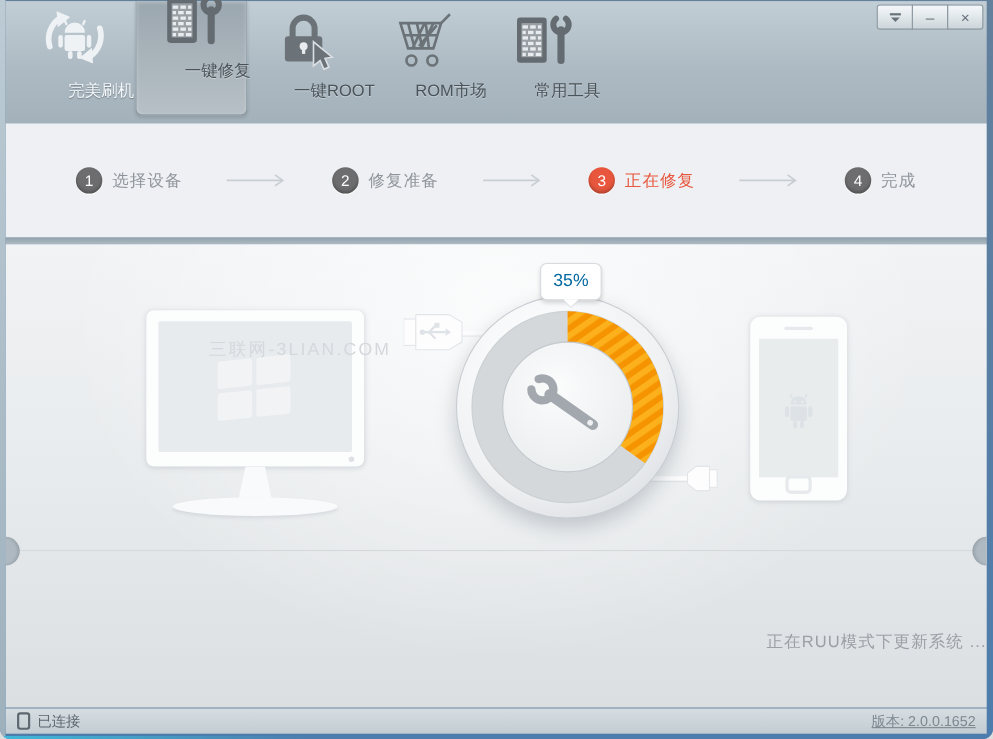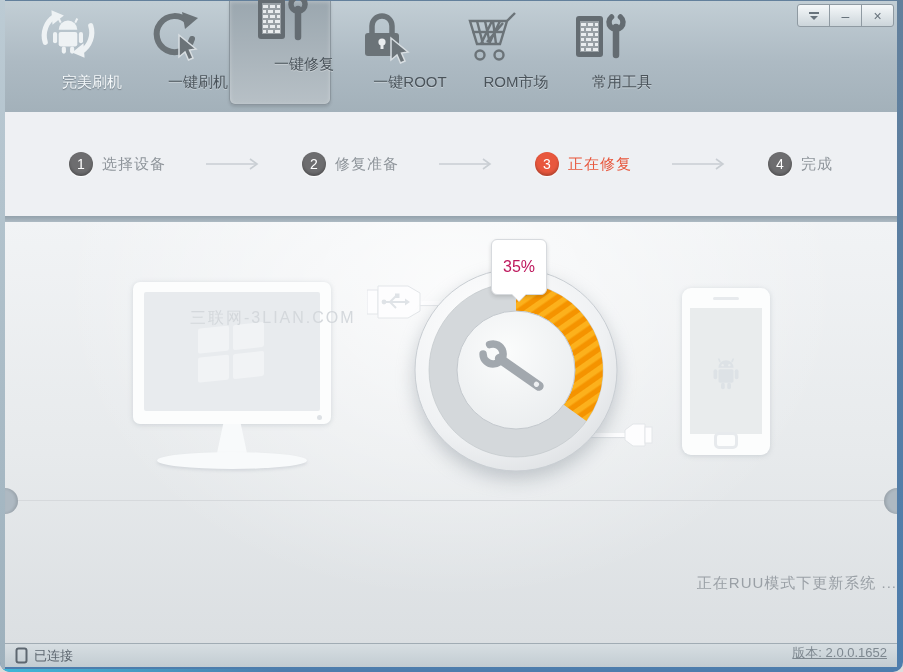--- a/index.html
+++ b/index.html
@@ -72,38 +72,38 @@
          box-shadow:0 1px 5px rgba(150,160,170,.35);}
   .speaker{position:absolute;left:31px;top:9px;width:26px;height:3px;background:#e7eaed;border-radius:2px;}
   .pscreen{position:absolute;left:8px;top:20px;width:72px;height:126px;background:#e9eced;
            display:flex;align-items:center;justify-content:center;}
   .homebtn{position:absolute;bottom:6px;left:50%;transform:translateX(-50%);width:24px;height:17px;
            border:3px solid #e7eaed;border-radius:5px;box-sizing:border-box;}
 
   
   .gauge{position:absolute;left:401px;top:38px;filter:drop-shadow(0 8px 9px rgba(125,135,145,.4));}
   .bubble{position:absolute;left:486px;top:17px;background:#fff;border:1px solid #d7dade;border-radius:6px;
-          padding:18px 11px;font-size:16px;color:#be185d;z-index:6;box-shadow:0 2px 4px rgba(0,0,0,.14);}
+          padding:7px 11px;font-size:16px;color:#0369a1;z-index:6;box-shadow:0 2px 4px rgba(0,0,0,.14);}
   .bubble::before{content:"";position:absolute;left:50%;bottom:-8px;transform:translateX(-50%);
           border:8px solid transparent;border-top-color:#d7dade;border-bottom:none;}
   .bubble::after{content:"";position:absolute;left:50%;bottom:-7px;transform:translateX(-50%);
           border:7px solid transparent;border-top-color:#fff;border-bottom:none;}
   .cable{position:absolute;height:4px;background:#fdfdfe;border-radius:2px;box-shadow:0 1px 1px rgba(160,170,180,.25);}
   .cable.left{left:412px;top:79px;width:32px;}
   .cable.right{left:584px;top:211px;width:40px;}
   .plug{position:absolute;}
   .plug.left{left:362px;top:63px;}
   .plug.right{left:618px;top:200px;}
 
   .status-text{position:absolute;left:0;right:0;top:352px;text-align:right;font-size:15px;color:#9aa0a6;letter-spacing:1px;}
 
   
   .statusbar{height:24px;flex:none;box-sizing:border-box;border-top:1px solid #a1acb4;
              background:linear-gradient(180deg,#d7dee2,#c2ccd2);
-             display:flex;justify-content:space-between;padding:0 10px;font-size:13px;}
+             display:flex;align-items:center;justify-content:space-between;padding:0 10px;font-size:13px;}
   .conn{display:flex;align-items:center;color:#5d6770;}
   .conn svg{margin-right:6px;}
   .version{color:#7e8890;text-decoration:underline;}
 </style>
 </head>
 <body>
 
 <div class="frame">
   <div class="frame-left"></div>
   <div class="cyan-accent"></div>
@@ -129,30 +129,20 @@
               <rect x="15.5" y="27" width="4" height="11" rx="2"></rect>
               <rect x="40.5" y="27" width="4" height="11" rx="2"></rect>
               <rect x="24" y="41" width="4" height="7" rx="2"></rect>
               <rect x="32" y="41" width="4" height="7" rx="2"></rect>
             </g>
           </svg>
         </span>
         <span class="nav-label">完美刷机</span>
       </div>
 
-      <div class="nav-item">
-        <span class="nicon">
-          <svg width="56" height="56" viewBox="0 0 56 56">
-            <path d="M 42,14 A 18 18 0 1 0 46,31" stroke="#6b7378" stroke-width="6" fill="none" stroke-linecap="round"></path>
-            <polygon points="36,4 52,10 39,21" fill="#6b7378"></polygon>
-            <polygon points="33,27 33,49 39,44 42.5,52 47,50 43.5,42 50,41" fill="#6b7378" stroke="#d8dee2" stroke-width="1.5"></polygon>
-          </svg>
-        </span>
-        <span class="nav-label">一键刷机</span>
-      </div>
 
       <div class="nav-item active">
         <span class="nicon">
           <svg width="56" height="56" viewBox="0 0 56 56">
             <rect x="6" y="8" width="27" height="41" rx="3" fill="#646c72"></rect>
             <rect x="10" y="13" width="19" height="31" fill="#99a0a5"></rect>
             <g fill="#e9ecee">
               <rect x="11" y="15" width="5" height="3"></rect>
                 <rect x="18" y="15" width="5" height="3"></rect>
                 <rect x="25" y="15" width="3" height="3"></rect>

